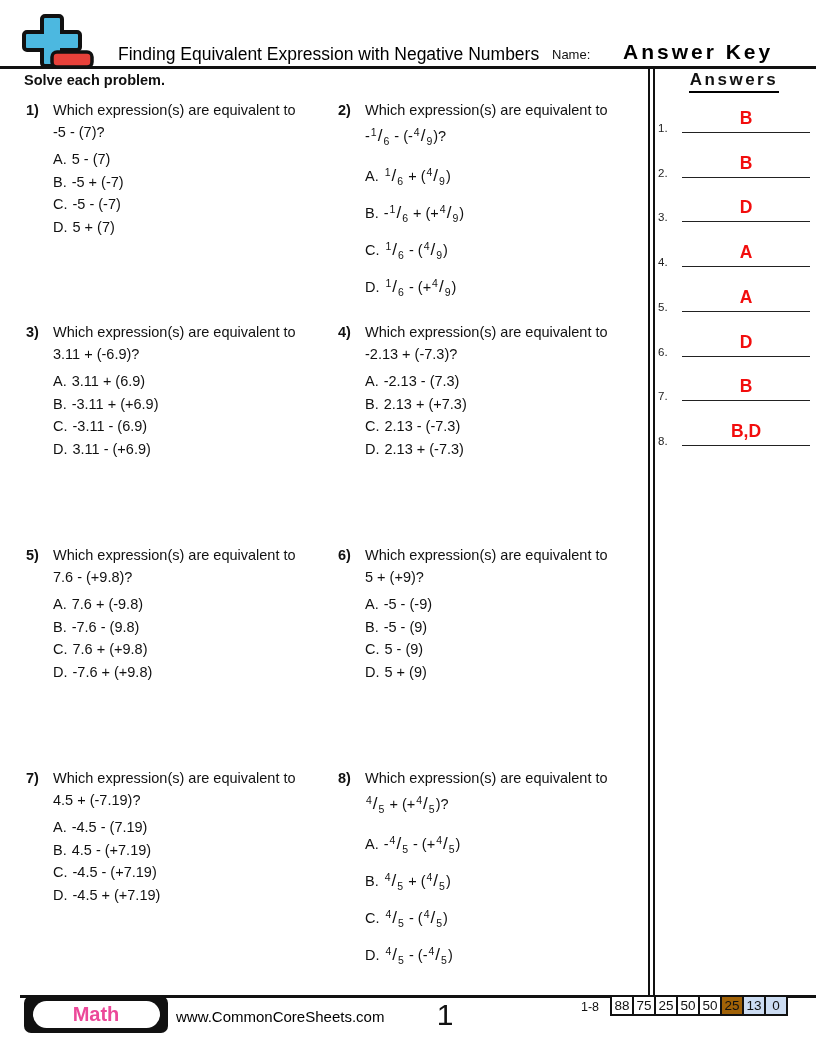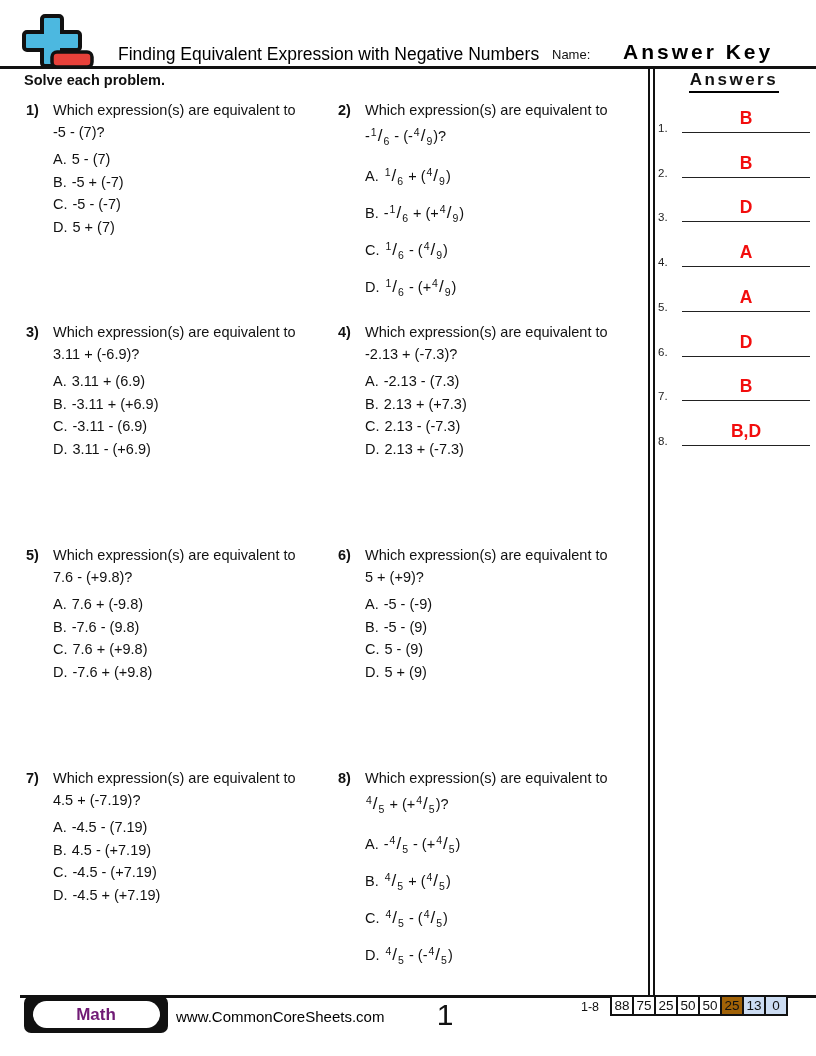--- a/index.html
+++ b/index.html
@@ -43,21 +43,21 @@
   #answers-title-wrap { position:absolute; left:0; top:70px; width:156px; text-align:center; }
   #answers-title { display:inline-block; font-size:17px; font-weight:bold; letter-spacing:2.5px; border-bottom:2.5px solid #000; padding:0 1px 1px; }
   .arow { position:absolute; left:2px; width:152px; height:30px; }
   .anum { position:absolute; left:0; bottom:2px; font-size:11.5px; color:#222; }
   .aline { position:absolute; left:24px; right:0; bottom:3px; height:27px; border-bottom:1.6px solid #222; text-align:center; }
   .aletter { font-size:17.5px; font-weight:bold; line-height:25px; }
   
   #footer-line { position:absolute; left:20px; top:995px; width:796px; height:3px; background:#111; }
   #math-badge { position:absolute; left:24px; top:996px; width:144px; height:37px; background:#111; border-radius:7px; display:flex; align-items:center; justify-content:center; }
   #math-pill { width:127px; height:27px; background:#fff; border-radius:14px; display:flex; align-items:center; justify-content:center; }
-  #brand { font-size:17px; font-weight:bold; color:#701a75; }
+  #brand { font-size:20px; font-weight:bold; color:#ec4899; }
   #website { position:absolute; left:176px; top:1008px; font-size:15px; color:#000; }
   #page-number { position:absolute; left:420px; top:998px; width:50px; text-align:center; font-size:30px; }
   #score-label { position:absolute; left:581px; top:1000px; font-size:12.5px; }
   #score-table { position:absolute; left:610px; top:995px; display:flex;text-align:right; }
   .scell { width:24px; height:21px; border:2px solid #111; margin-left:-2px; display:flex; align-items:center; justify-content:center; font-size:13.5px; background:#fff; }
   .scell:first-child { margin-left:0; }
 </style>
 </head>
 <body>
 

